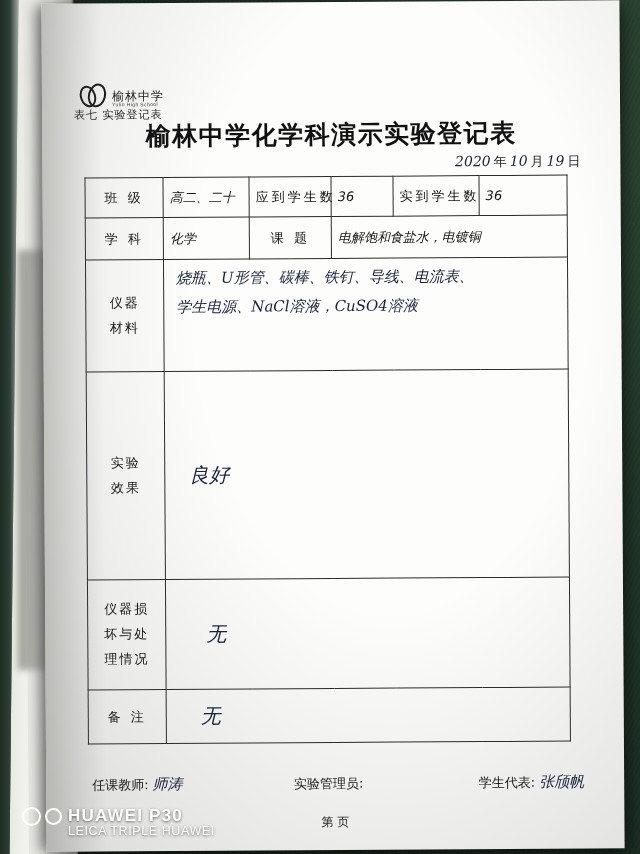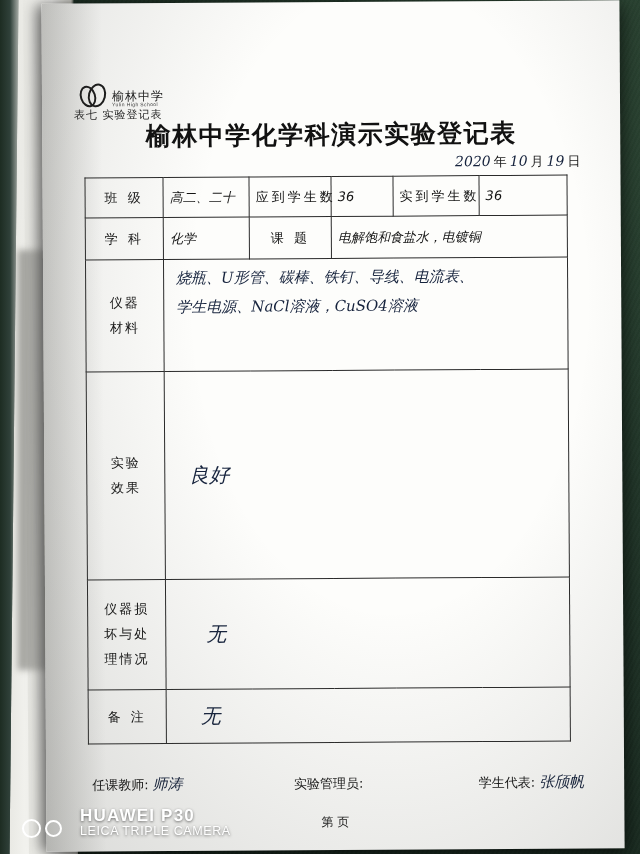--- a/index.html
+++ b/index.html
@@ -212,21 +212,21 @@
     text-align:center;
     font-size: 12px;
     color:#1a1a1a;
     font-family:"DejaVu Sans", sans-serif;
   }
 
   
   .watermark{
     position:absolute;
     left: 22px; bottom: 16px;
-    display:flex; align-items:flex-end; gap:18px;
+    display:flex; align-items:flex-start; gap:6px;
     color:#ffffff;
     text-shadow: 0 1px 3px rgba(0,0,0,.55);
   }
   .wm-lens{ display:flex; gap:4px; align-items:center; }
   .wm-lens i{
     display:block; width:15px; height:15px; border-radius:50%;
     border:2px solid #fff; background: rgba(255,255,255,.06);
   }
   .wm-lens i.small{ width:13px; height:13px; }
   .wm-text{ line-height:1.05; }
@@ -353,15 +353,15 @@
   </div>
 </div>
 
 <div class="watermark">
   <span class="wm-lens">
     <i></i>
       <i class="small"></i>
   </span>
   <span class="wm-text">
     <span class="wm-brand" style="display:block">HUAWEI P30</span>
-    <span class="wm-sub" style="display:block">LEICA TRIPLE CAMERA</span>
+    <span class="wm-sub" style="display:block">LEICA TRIPLE HUAWEI</span>
   </span>
 </div>
 
 </body></html>

